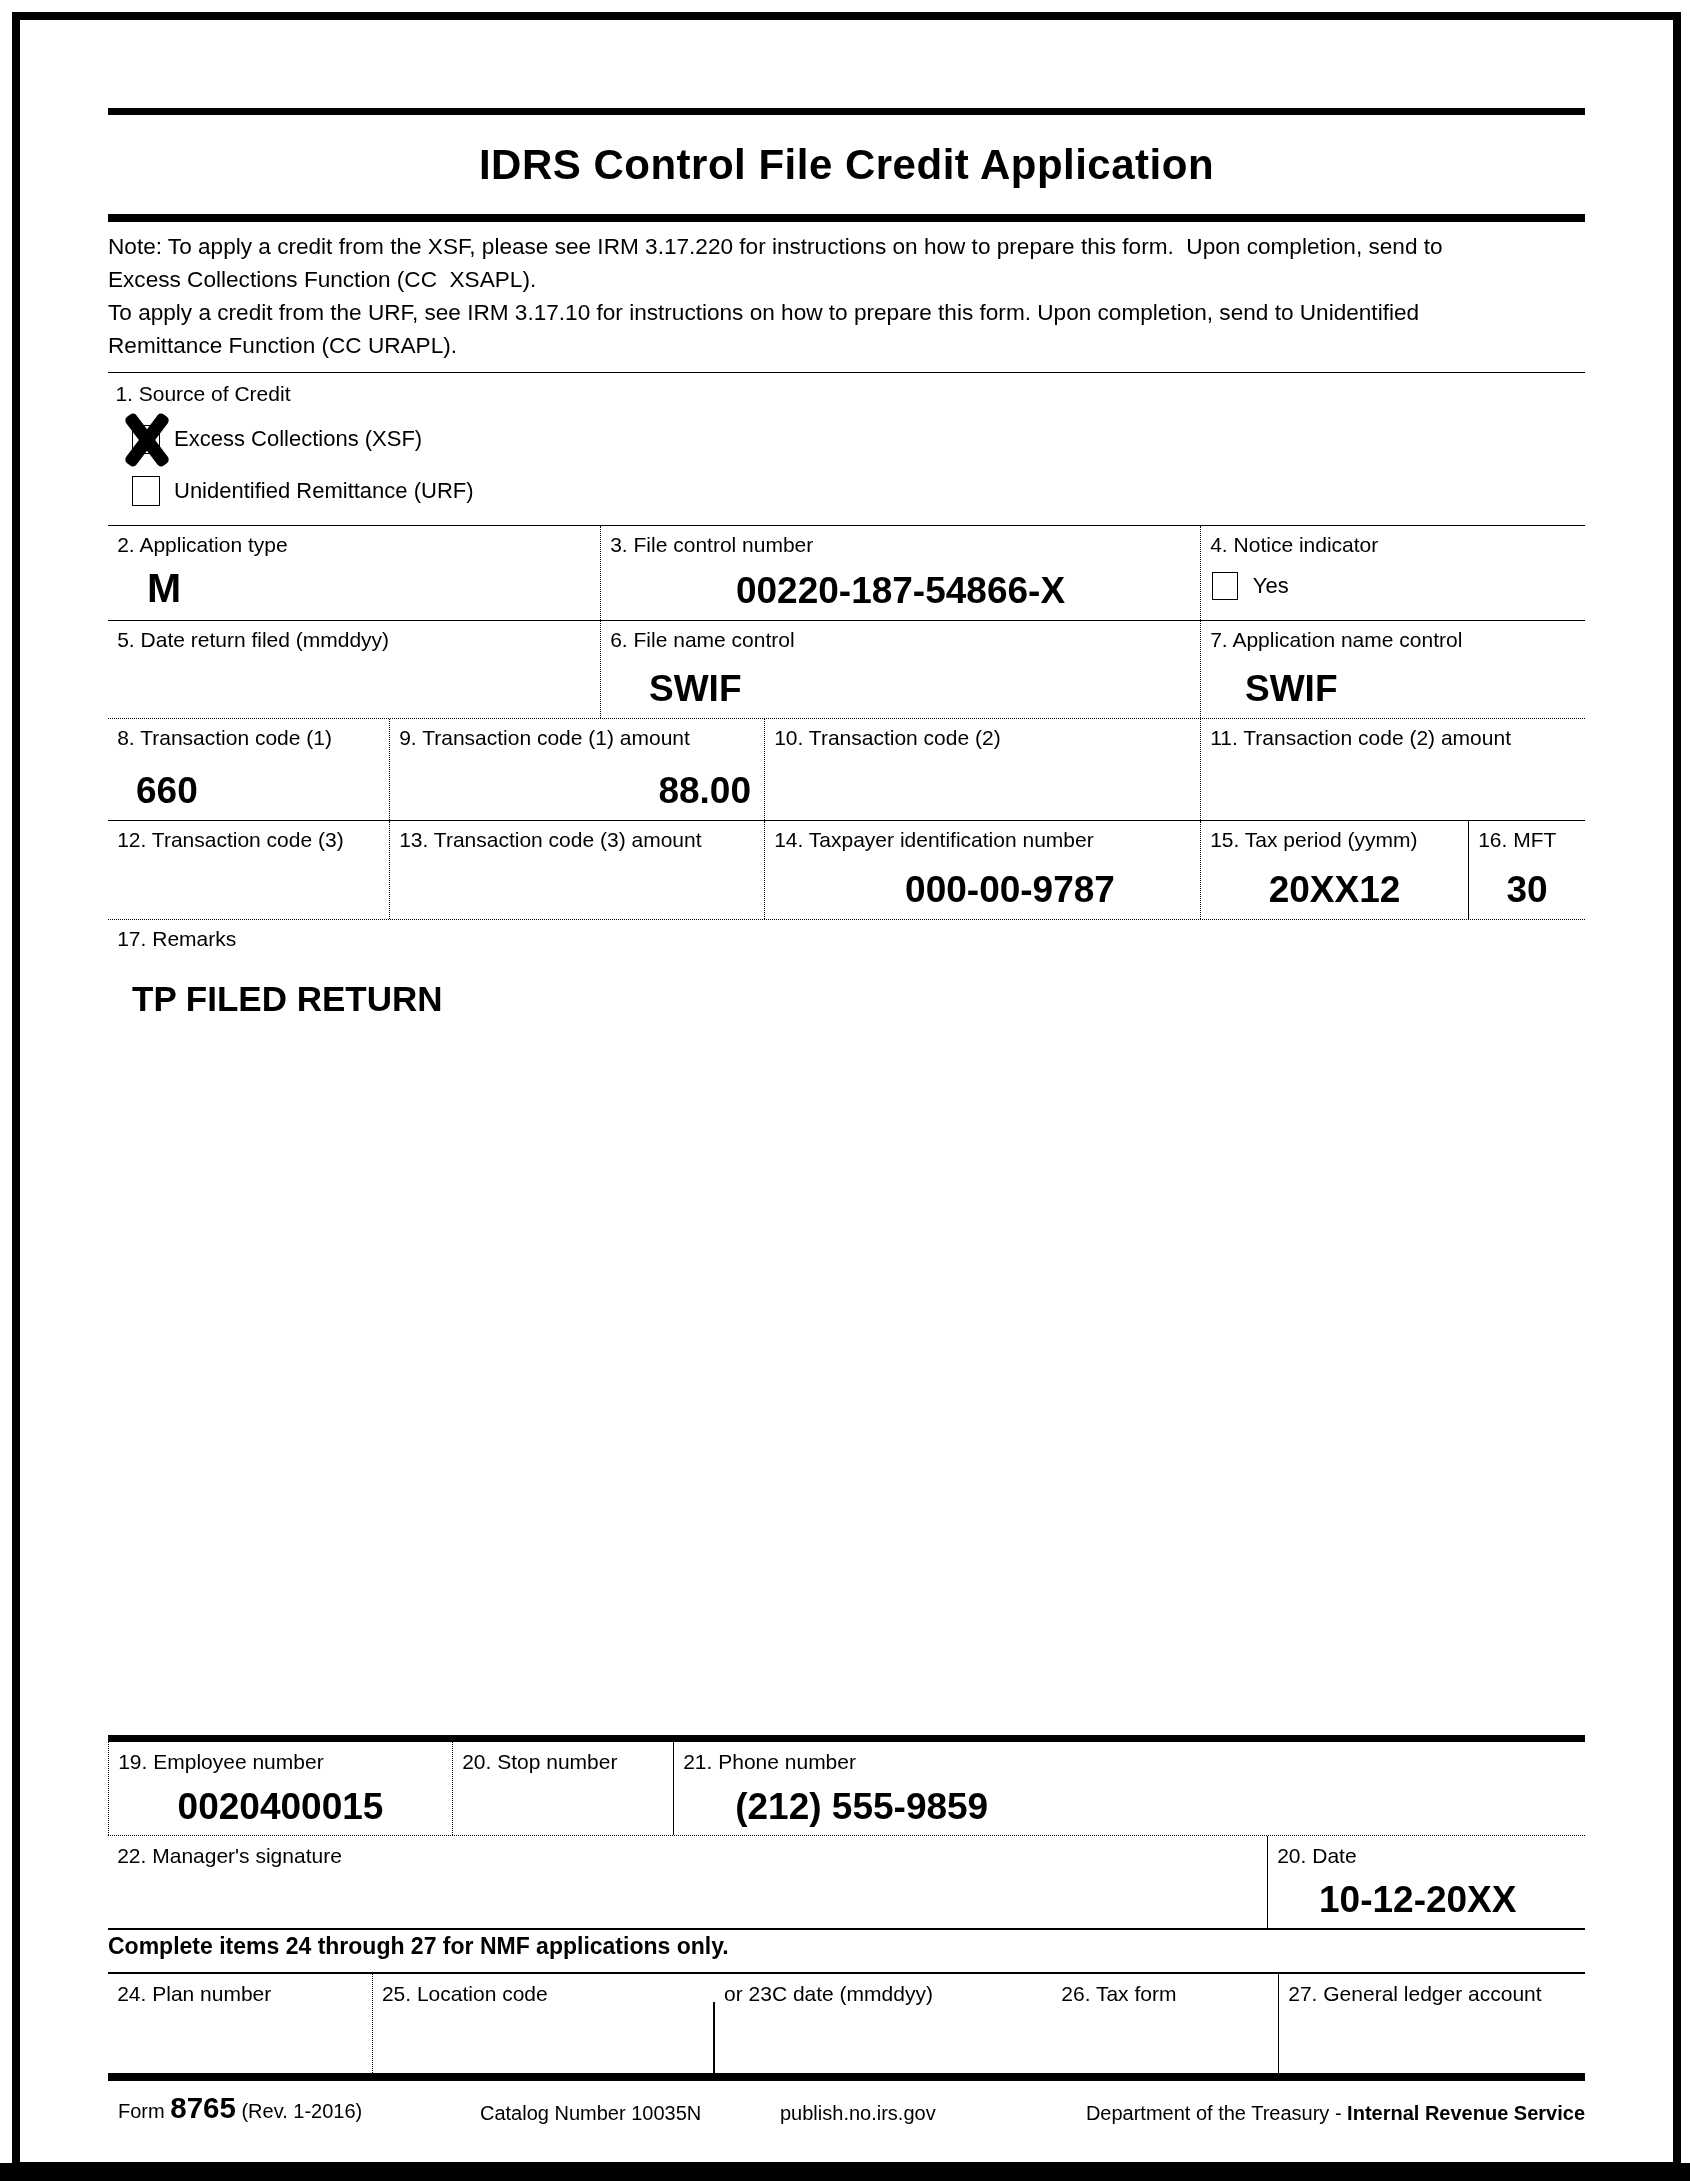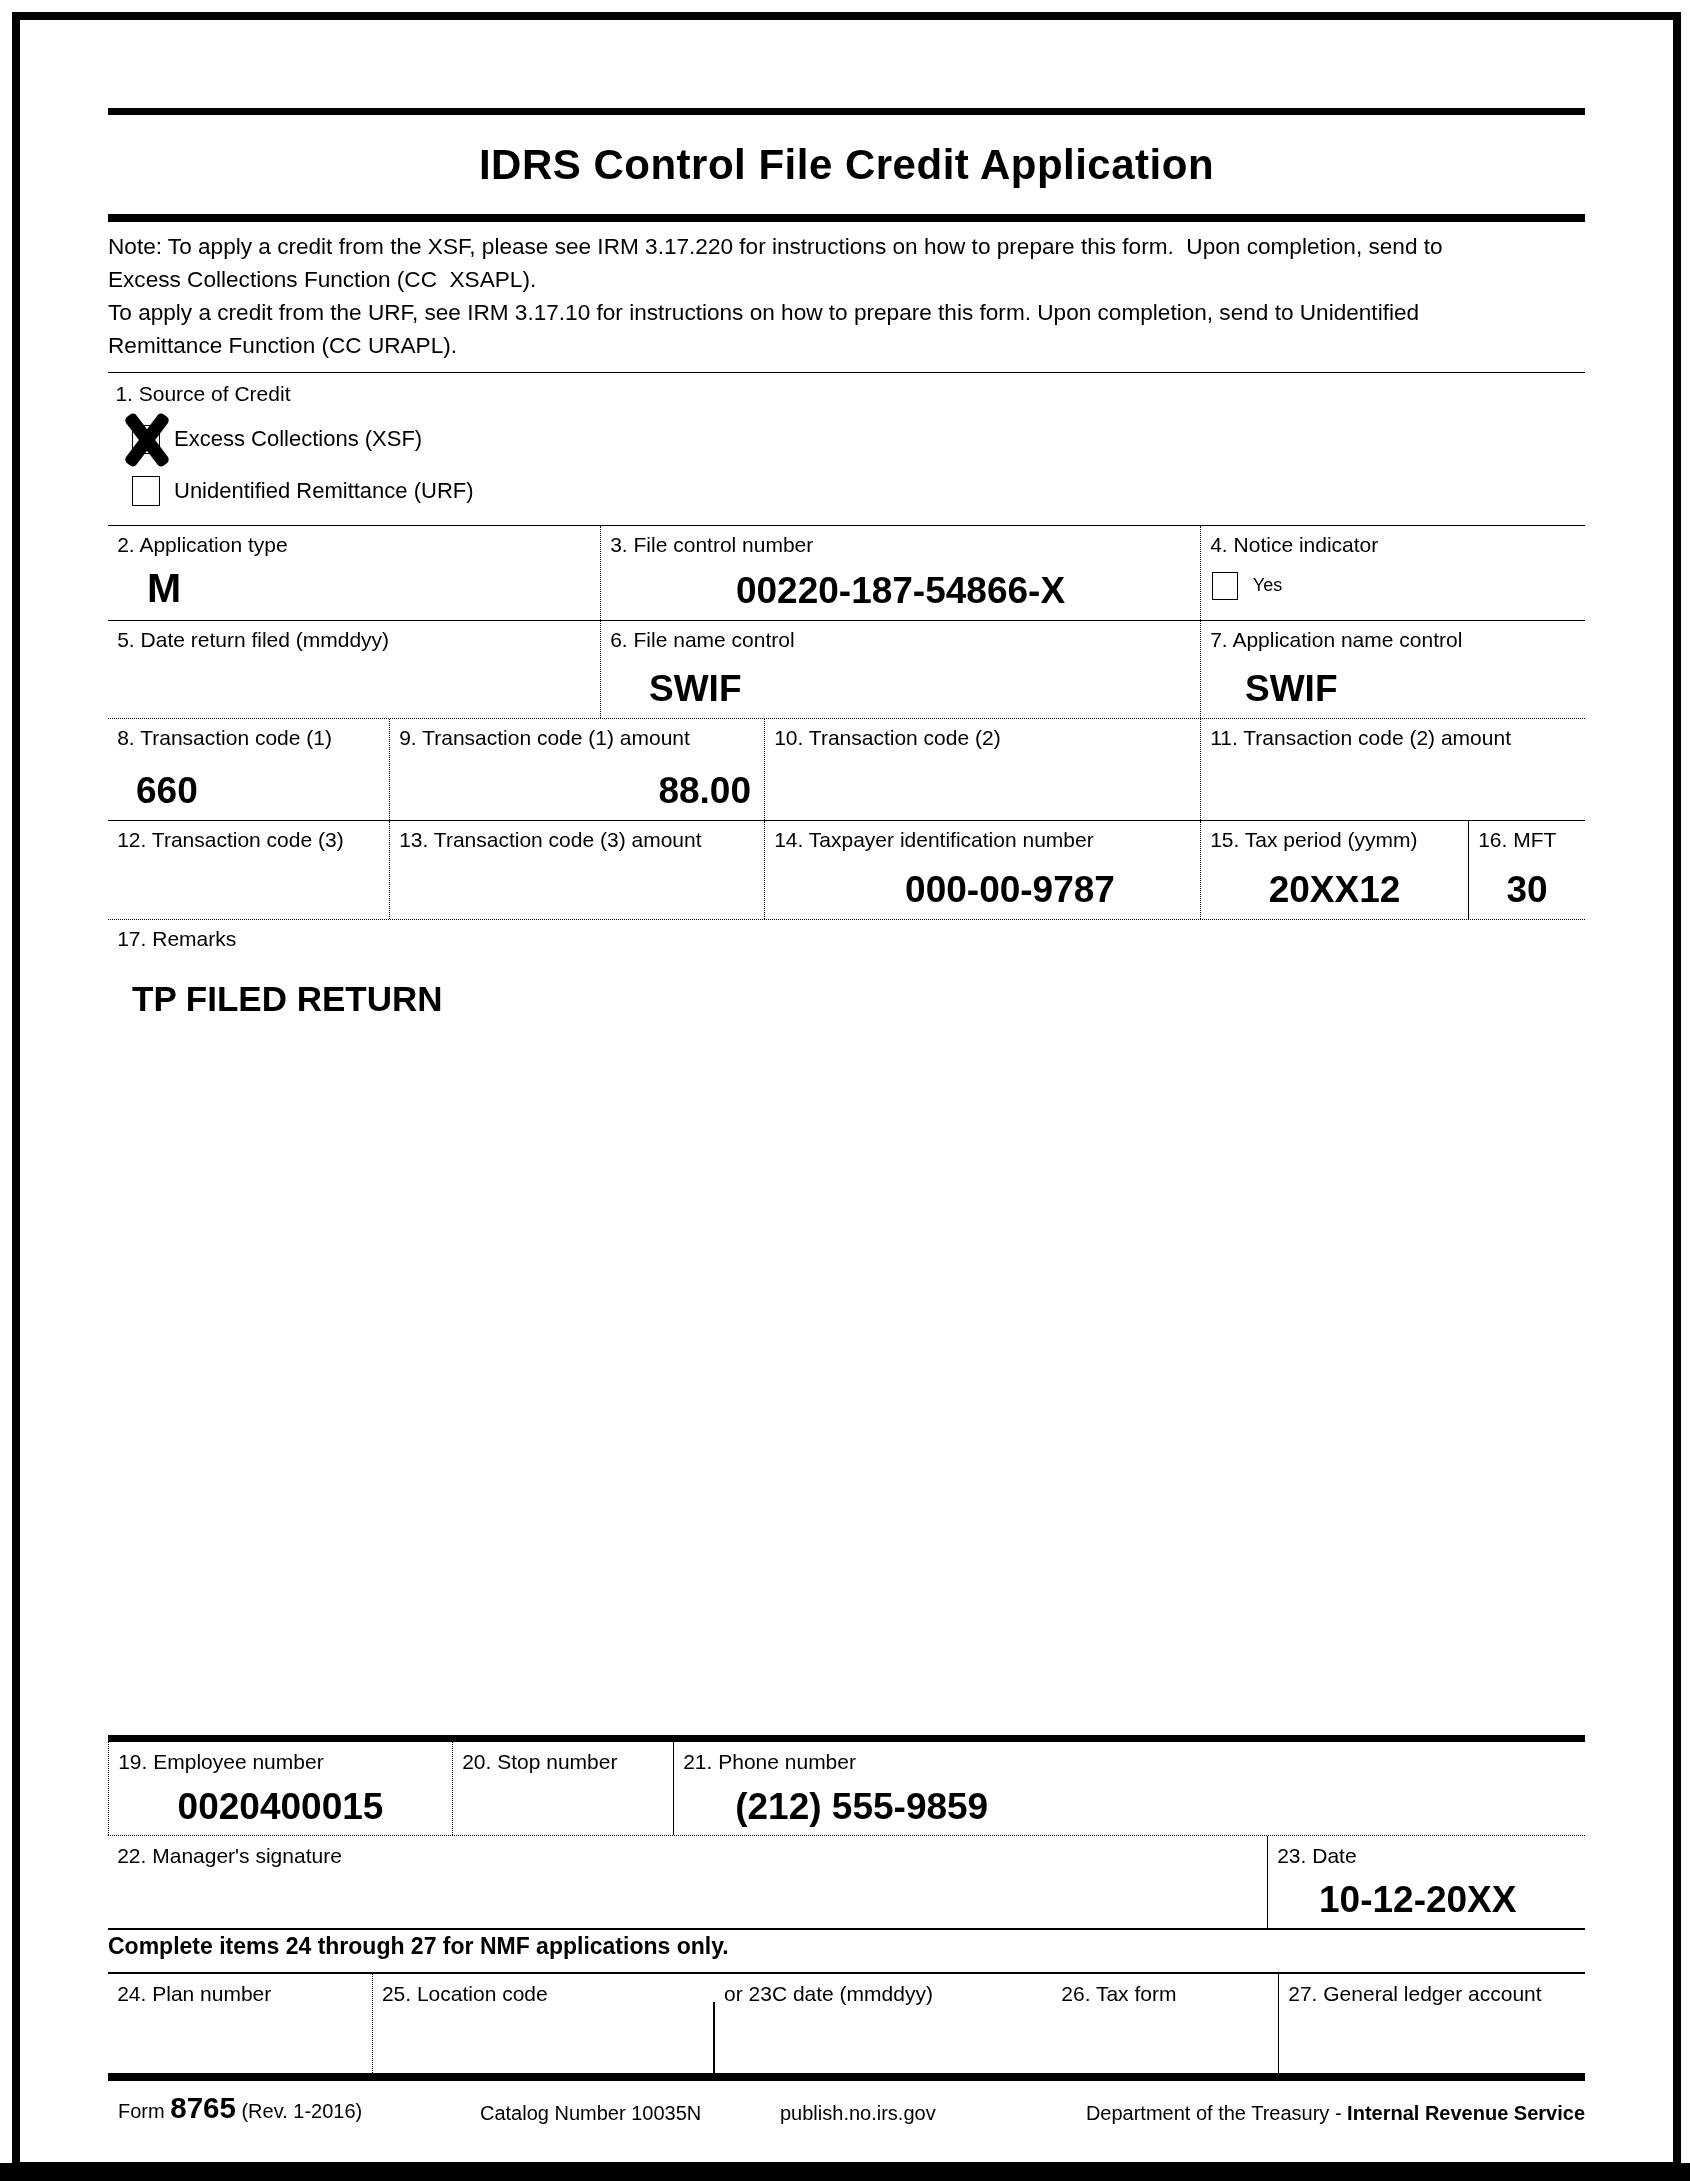--- a/index.html
+++ b/index.html
@@ -44,21 +44,21 @@
   .cell.vdiv-solid{border-left:1.8px solid #000;}
   .cell.vdiv-partial::before{content:"";position:absolute;left:-1.8px;top:28px;bottom:0;
       width:1.8px;background:#000;}
   .lab{font-size:21px;padding:7.4px 3.7px 0 9.2px;white-space:nowrap;overflow:hidden;}
   .val{position:absolute;left:0;right:0;bottom:7.4px;font-weight:700;font-size:37px;
        white-space:nowrap;}
   .v-c{text-align:center;}
   .v-r{text-align:right;}
   .cb-inline{display:flex;align-items:center;position:absolute;left:11px;bottom:20px;}
   .cb-inline .cb{width:26px;height:28px;}
-  .cb-inline .cb-label{font-size:18px;margin-left:14.8px;}
+  .cb-inline .cb-label{font-size:22px;margin-left:14.8px;}
   
   .remarks{height:815px;box-sizing:border-box;}
   .remarks-val{font-weight:700;font-size:35px;margin:28px 0 0 24px;}
   
   .nmf{height:44px;box-sizing:border-box;border-bottom:2.8px solid #000;
        font-weight:700;font-size:23px;padding-top:3px;}
   
   .footer{position:relative;height:55px;font-size:20px;}
   .f-item{position:absolute;bottom:11px;white-space:nowrap;}
   .f-num{font-size:29.5px;font-weight:700;}
@@ -189,21 +189,21 @@
       <div class="val v-r" style="padding-right:1.8px">(212) 555-9859</div>
     </div>
   </div>
 
   <div class="grid-row rowF">
     <div class="cell" style="width:1159px">
       <div class="lab">22. Manager's signature</div>
       <div class="val"></div>
     </div>
     <div class="cell vdiv-solid" style="width:317px">
-      <div class="lab">23. Date</div>
+      <div class="lab">20. Date</div>
       <div class="val" style="padding-left:51px">10-12-20XX</div>
     </div>
   </div>
 
   <div class="nmf">Complete items 24 through 27 for NMF applications only.</div>
 
   <div class="grid-row rowG">
     <div class="cell" style="width:260px">
       <div class="lab">24. Plan number</div>
       <div class="val"></div>

